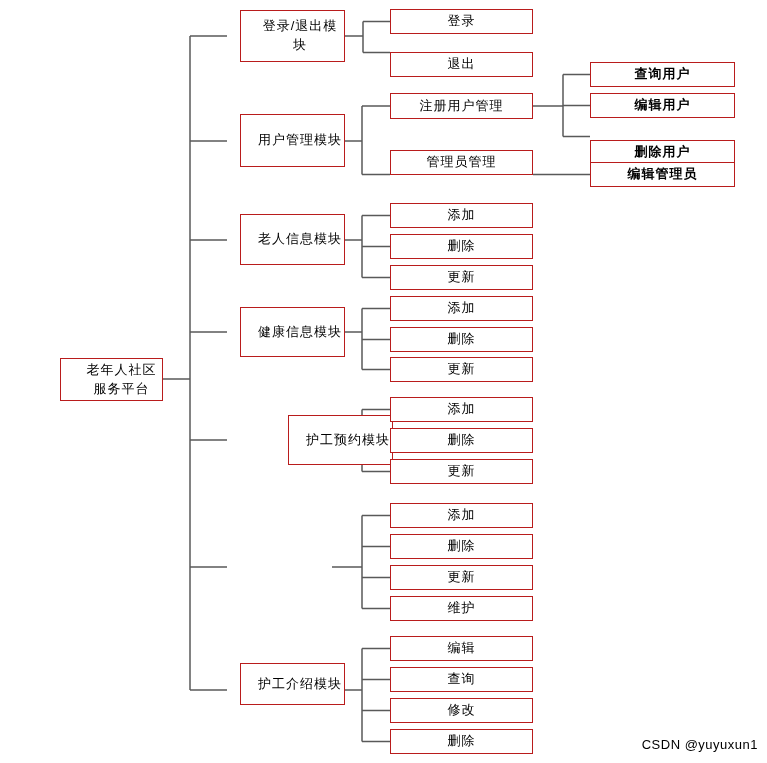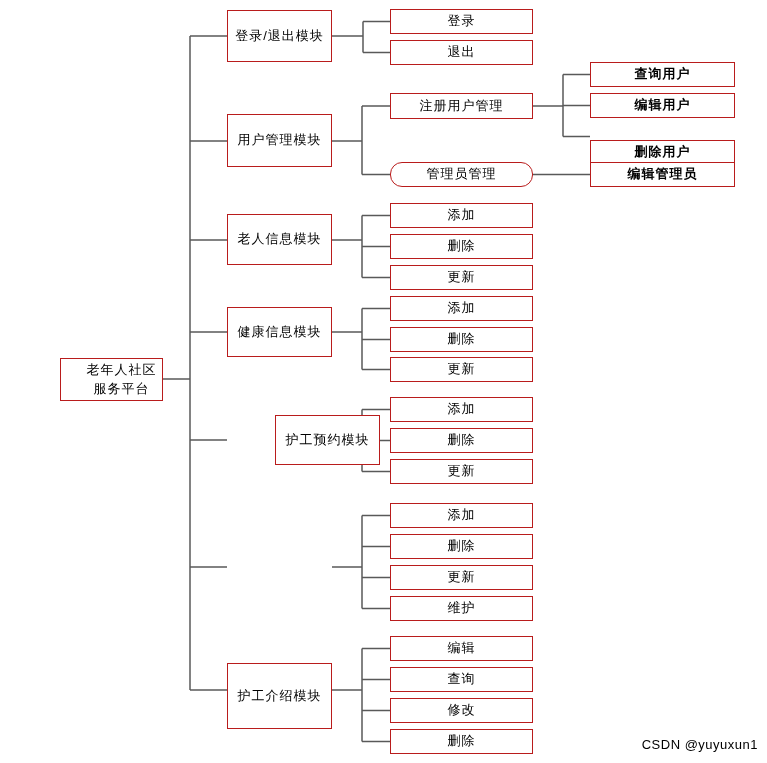--- a/index.html
+++ b/index.html
@@ -18,21 +18,21 @@
     background:#ffffff;
     display:flex;
     align-items:center;
     justify-content:center;
     text-align:center;
     font-size:13px;
     color:#000000;
     letter-spacing:1px;
     line-height:1.45;
   }
-  .l2 { left:227px; width:105px; }
+  .l2 { left:240px; width:105px;padding-left:15px; }
   .l3 { left:390px; width:143px; height:25px; }
   .l4 { left:590px; width:145px; height:25px;font-weight:bold; }
   .watermark {
     position:absolute;
     right:9px; bottom:11px;
     font-size:13px;
     color:#000000;
     letter-spacing:0.5px;
   }
 </style>
@@ -58,27 +58,27 @@
     "></path>
   </svg>
 
   <div class="node" style="left:60px; top:358px; width:103px; height:43px;padding-left:20px;">老年人社区服务平台</div>
 
   <div class="node l2" style="top:10px; height:52px;">登录/退出模块</div>
   <div class="node l2" style="top:114px; height:53px;">用户管理模块</div>
   <div class="node l2" style="top:214px; height:51px;">老人信息模块</div>
   <div class="node l2" style="top:307px; height:50px;">健康信息模块</div>
   <div class="node l2" style="top:415px; height:50px;margin-left:48px;">护工预约模块</div>
-  <div class="node l2" style="top:663px; height:66px;">护工介绍模块</div>
+  <div class="node l2" style="top:663px; height:42px;">护工介绍模块</div>
 
   <div class="node l3" style="top:9px;">登录</div>
-  <div class="node l3" style="top:40px;">退出</div>
+  <div class="node l3" style="top:52px;">退出</div>
 
   <div class="node l3" style="top:93px; height:26px;">注册用户管理</div>
-  <div class="node l3" style="top:162px;border-radius:12px;">管理员管理</div>
+  <div class="node l3" style="top:150px;">管理员管理</div>
 
   <div class="node l4" style="top:62px;">查询用户</div>
   <div class="node l4" style="top:93px;">编辑用户</div>
   <div class="node l4" style="top:120px;margin-top:20px;">删除用户</div>
   <div class="node l4" style="top:162px;">编辑管理员</div>
 
   <div class="node l3" style="top:203px;">添加</div>
   <div class="node l3" style="top:234px;">删除</div>
   <div class="node l3" style="top:265px;">更新</div>
 

